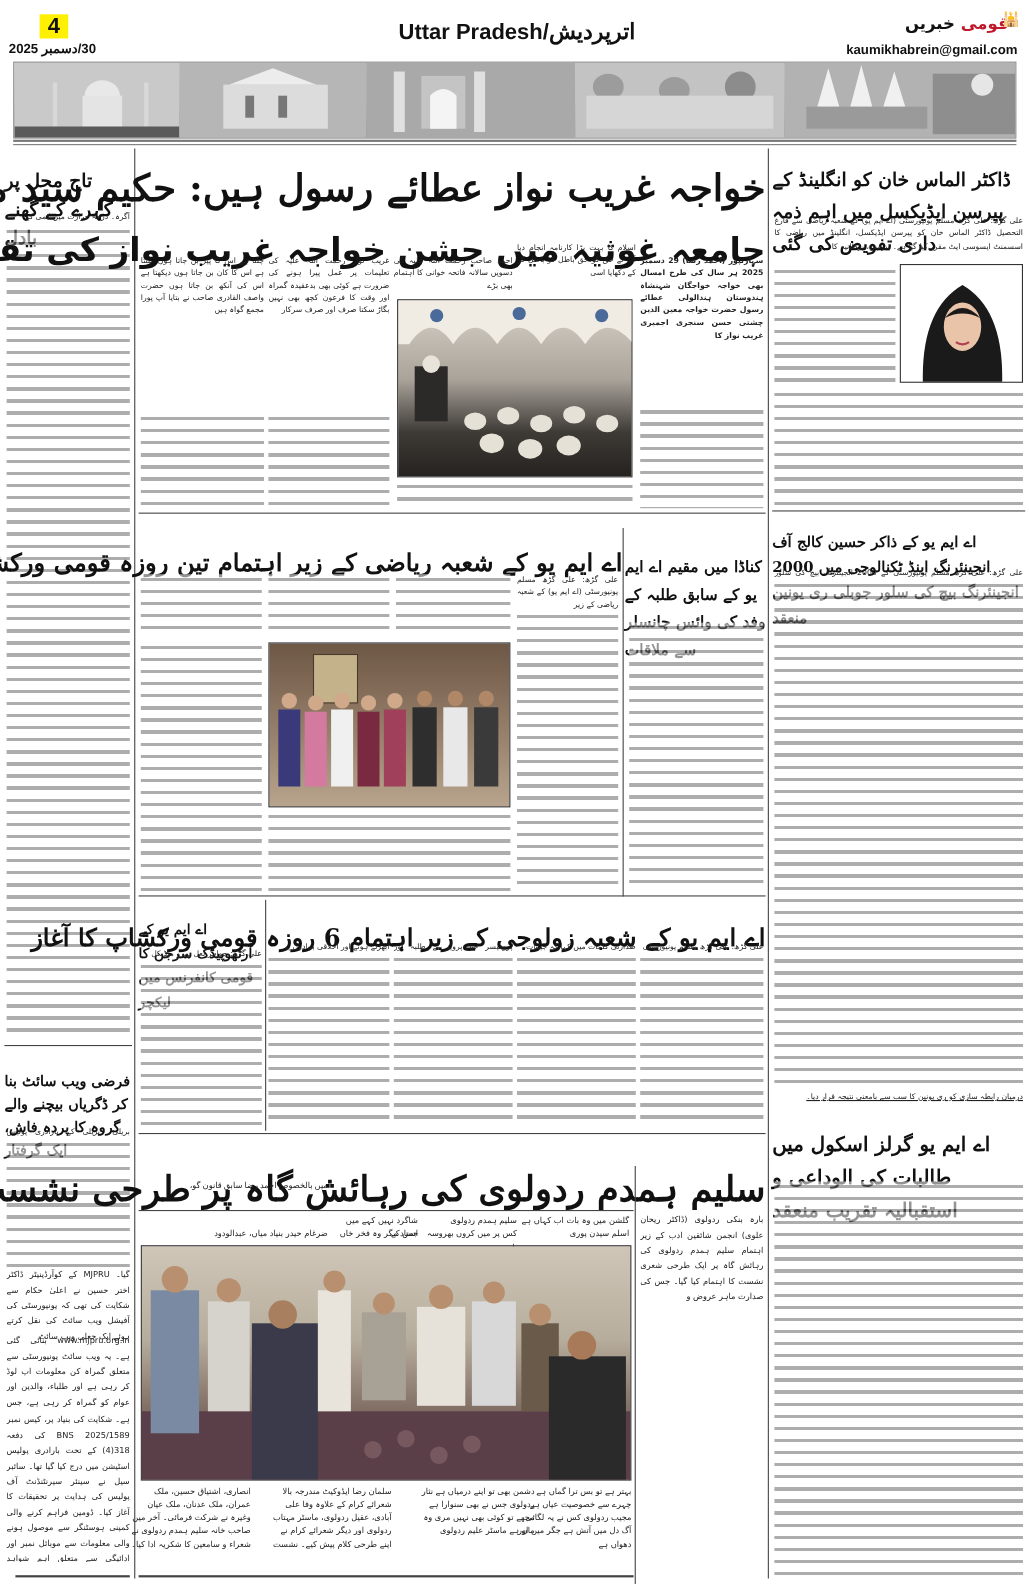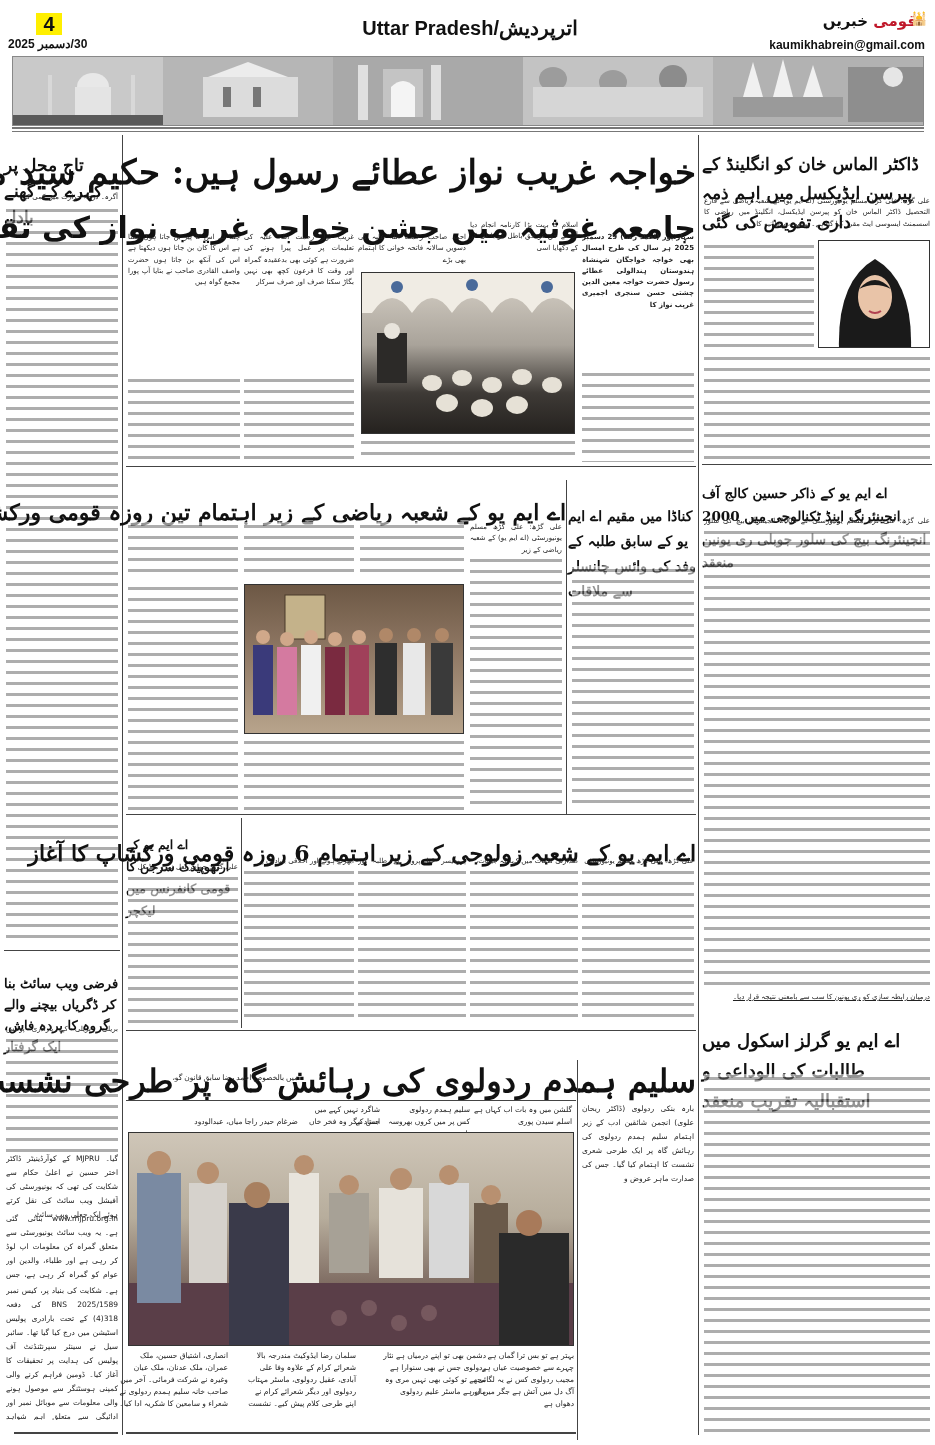--- a/index.html
+++ b/index.html
@@ -213,21 +213,21 @@
 <div class="rule-v" style="left:577px; top:1060px; height:380px;"></div>
 <div class="abs body-text" style="left:582px; top:1102px; width:112px; height:330px; font-size:7.5px; line-height:14px;">بارہ بنکی ردولوی (ڈاکٹر ریحان علوی) انجمن شائقین ادب کے زیر اہتمام سلیم ہمدم ردولوی کی رہائش گاہ پر ایک طرحی شعری نشست کا اہتمام کیا گیا۔ جس کی صدارت ماہر عروض و</div>
 
 <div class="caption-col" style="left:470px; top:1104px; width:102px;">گلشن میں وہ بات اب کہاں ہے</div>
 <div class="caption-col" style="left:470px; top:1116px; width:102px;">اسلم سیدن پوری</div>
 <div class="caption-col" style="left:380px; top:1104px; width:90px;">سلیم ہمدم ردولوی</div>
 <div class="caption-col" style="left:300px; top:1104px; width:80px;">شاگرد نہیں کہے میں جس کے</div>
 <div class="caption-col" style="left:300px; top:1116px; width:80px;">استاد مگر وہ فخر خاں ہے</div>
 <div class="caption-col" style="left:380px; top:1116px; width:90px;">کس پر میں کروں بھروسہ یارو</div>
 <div class="caption-col" style="left:130px; top:1072px; width:168px;font-family:Liberation Serif, serif;">میں بالخصوص احمد رضا سابق قانون گو،</div>
-<div class="caption-col" style="left:130px; top:1116px; width:168px;">ضرغام حیدر راجا میاں، عبدالودود</div>
+<div class="caption-col" style="left:130px; top:1116px; width:168px;">ضرغام حیدر بنیاد میاں، عبدالودود</div>
 
 <div class="photo" style="left:128px; top:1132px; width:446px; height:214px; background: linear-gradient(to bottom, #cfc6b8 0%, #b7ad9c 40%, #6f5a52 80%, #4c3a3a 100%);">
   <svg width="446" height="214" viewBox="0 0 446 214">
     <rect x="0" y="150" width="446" height="64" fill="#5a3e48"></rect>
     <g fill="#8a6a6e" opacity="0.6">
       <circle cx="210" cy="185" r="8"></circle>
         <circle cx="240" cy="175" r="8"></circle>
         <circle cx="270" cy="190" r="8"></circle>
         <circle cx="300" cy="180" r="8"></circle>
     </g>

